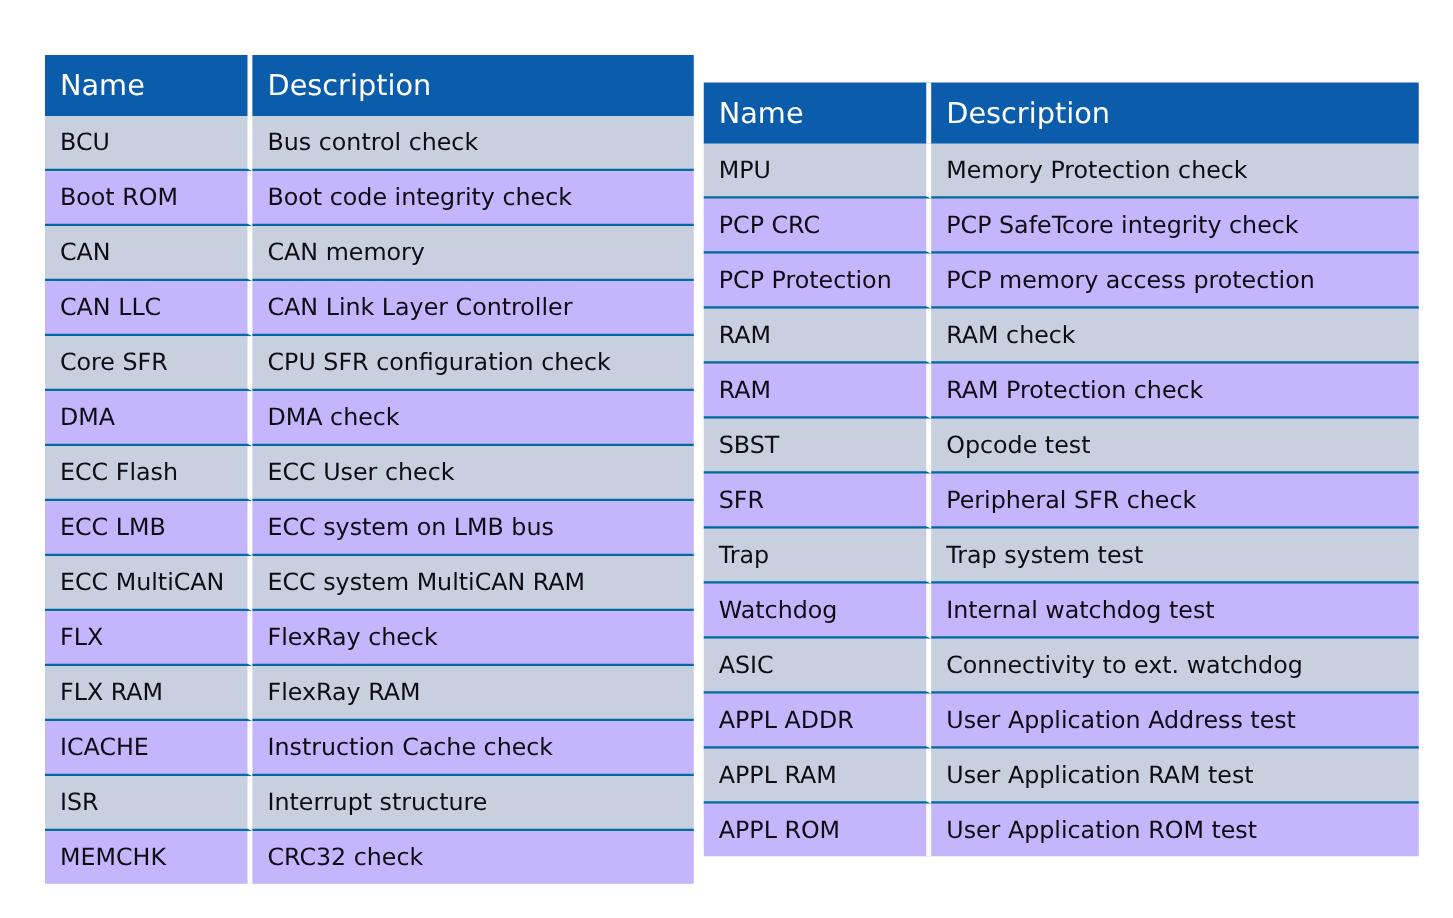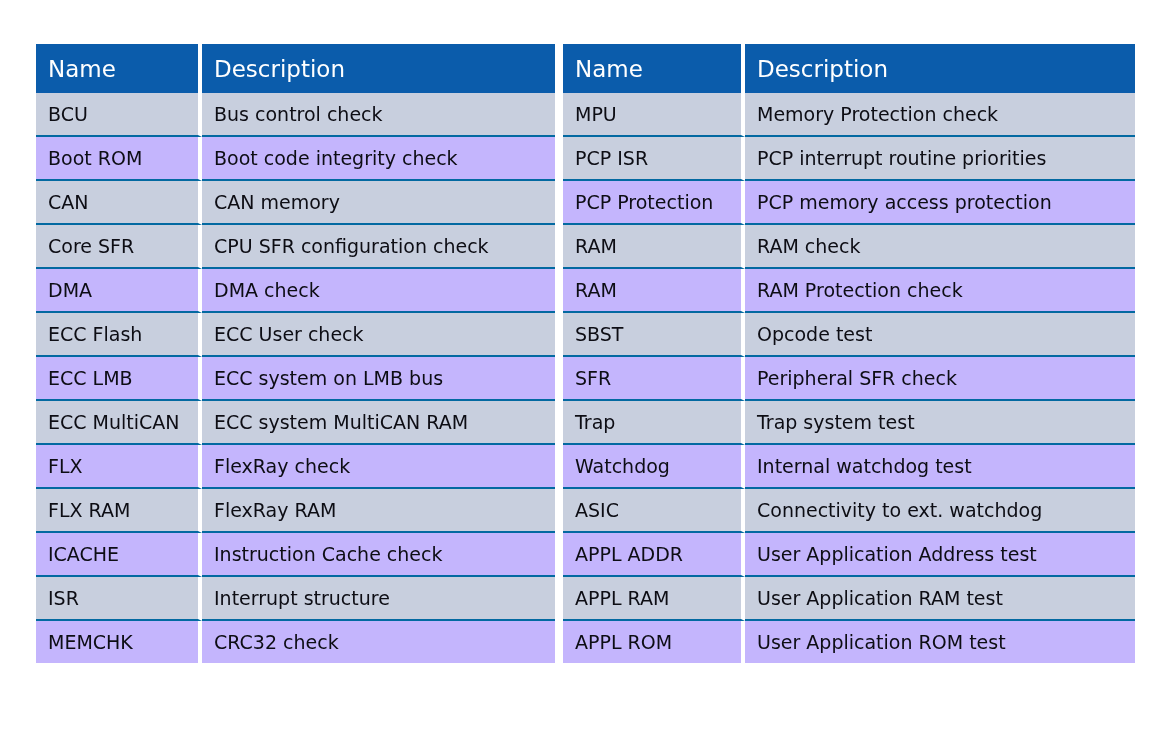--- a/index.html
+++ b/index.html
@@ -95,20 +95,24 @@
             <td class="last-col">Bus control check</td>
           </tr>
           <tr class="even">
             <td>Boot ROM</td>
             <td class="last-col">Boot code integrity check</td>
           </tr>
           <tr class="odd">
             <td>CAN</td>
             <td class="last-col">CAN memory</td>
           </tr>
+          <tr class="even">
+            <td>CAN LLC</td>
+            <td class="last-col">CAN Link Layer Controller</td>
+          </tr>
           <tr class="odd">
             <td>Core SFR</td>
             <td class="last-col">CPU SFR configuration check</td>
           </tr>
           <tr class="even">
             <td>DMA</td>
             <td class="last-col">DMA check</td>
           </tr>
           <tr class="odd">
             <td>ECC Flash</td>
@@ -154,23 +158,23 @@
         <tr>
           <th>Name</th>
           <th class="last-col">Description</th>
         </tr>
       </thead>
       <tbody>
           <tr class="odd">
             <td>MPU</td>
             <td class="last-col">Memory Protection check</td>
           </tr>
-          <tr class="odd">
-            <td>PCP ISR</td>
-            <td class="last-col">PCP interrupt routine priorities</td>
+          <tr class="even">
+            <td>PCP CRC</td>
+            <td class="last-col">PCP SafeTcore integrity check</td>
           </tr>
           <tr class="even">
             <td>PCP Protection</td>
             <td class="last-col">PCP memory access protection</td>
           </tr>
           <tr class="odd">
             <td>RAM</td>
             <td class="last-col">RAM check</td>
           </tr>
           <tr class="even">

